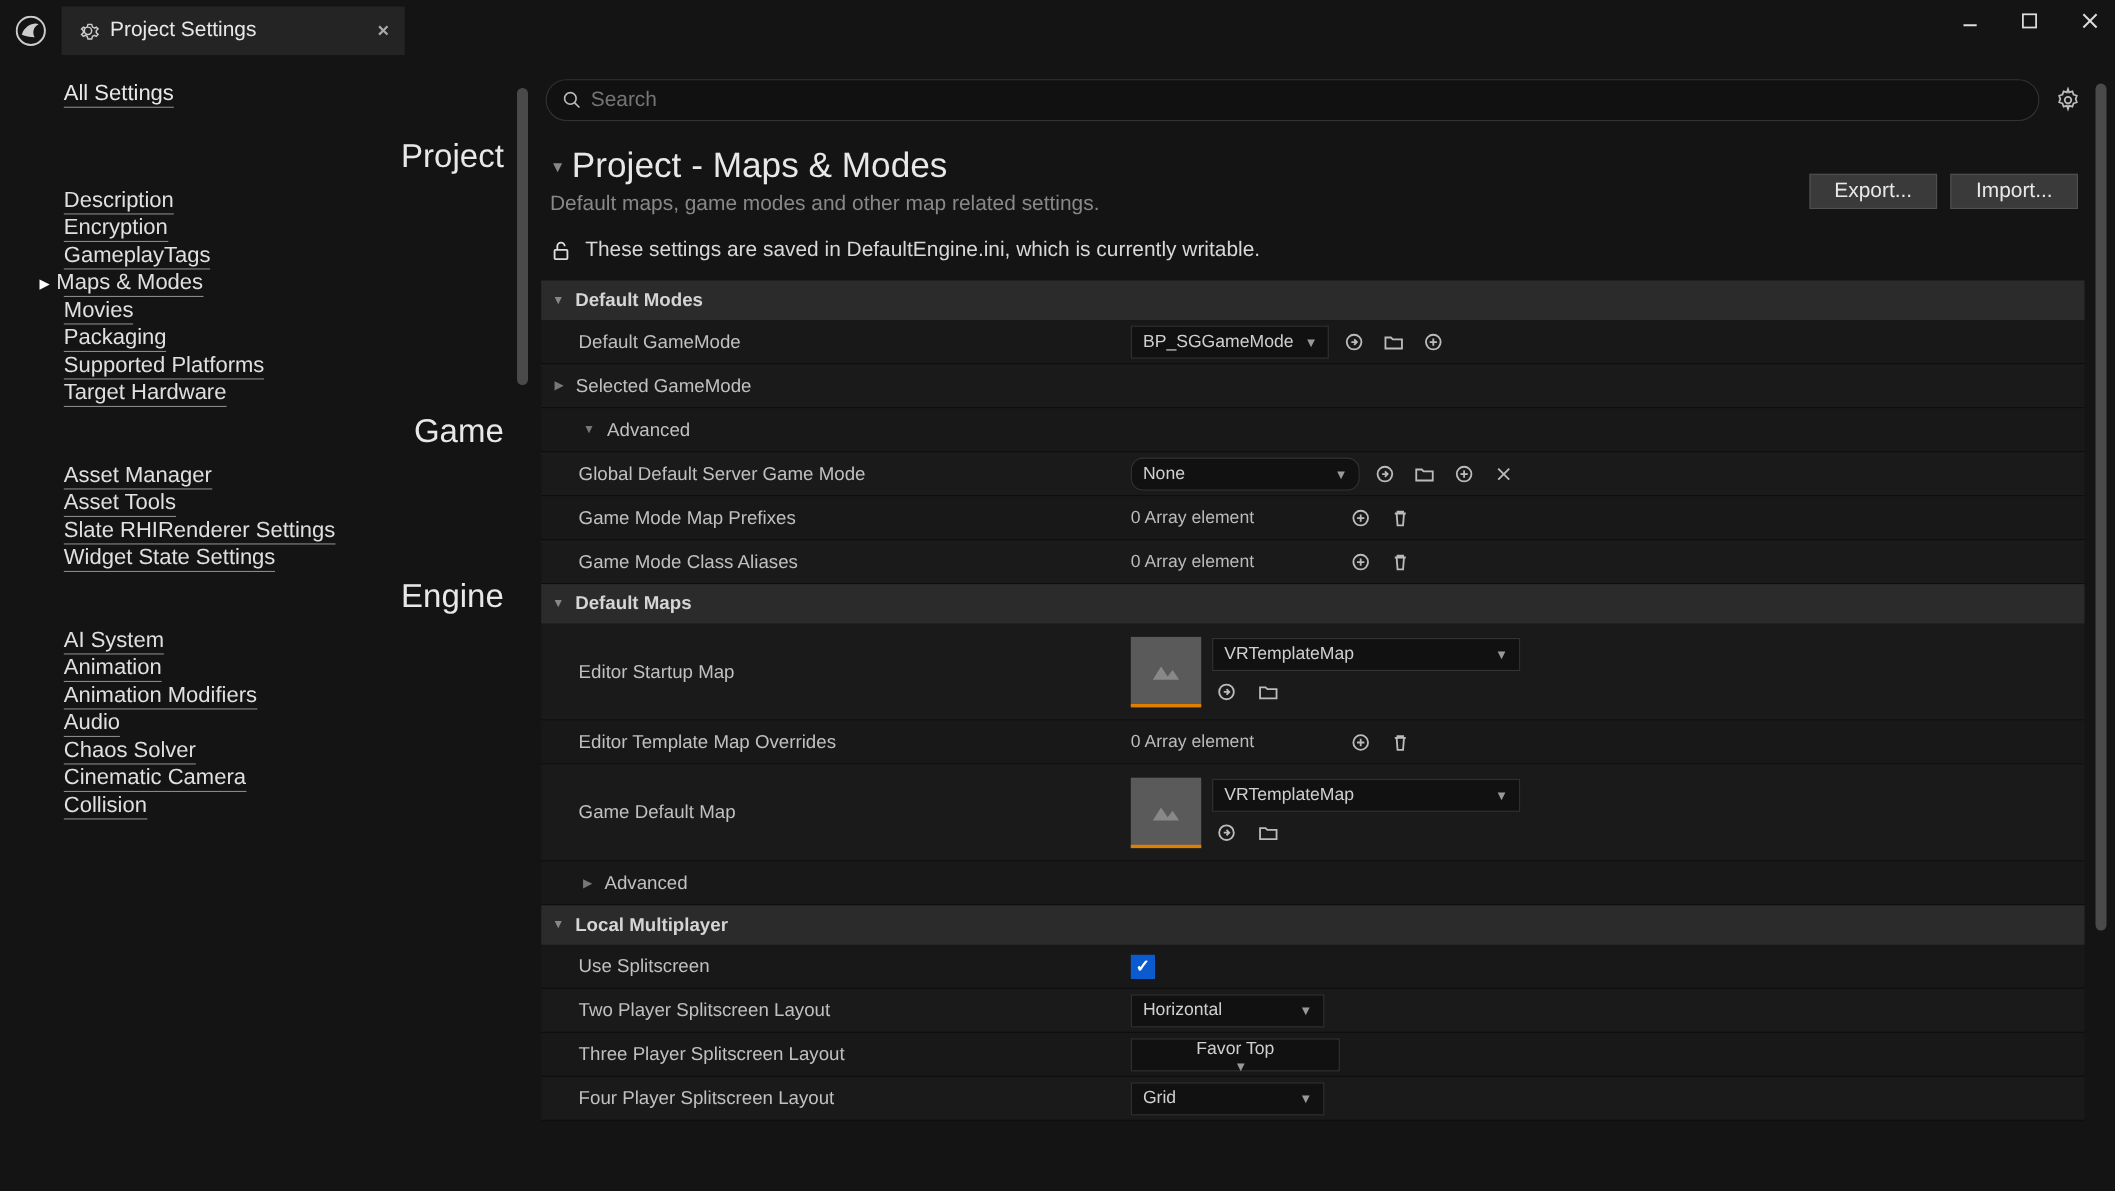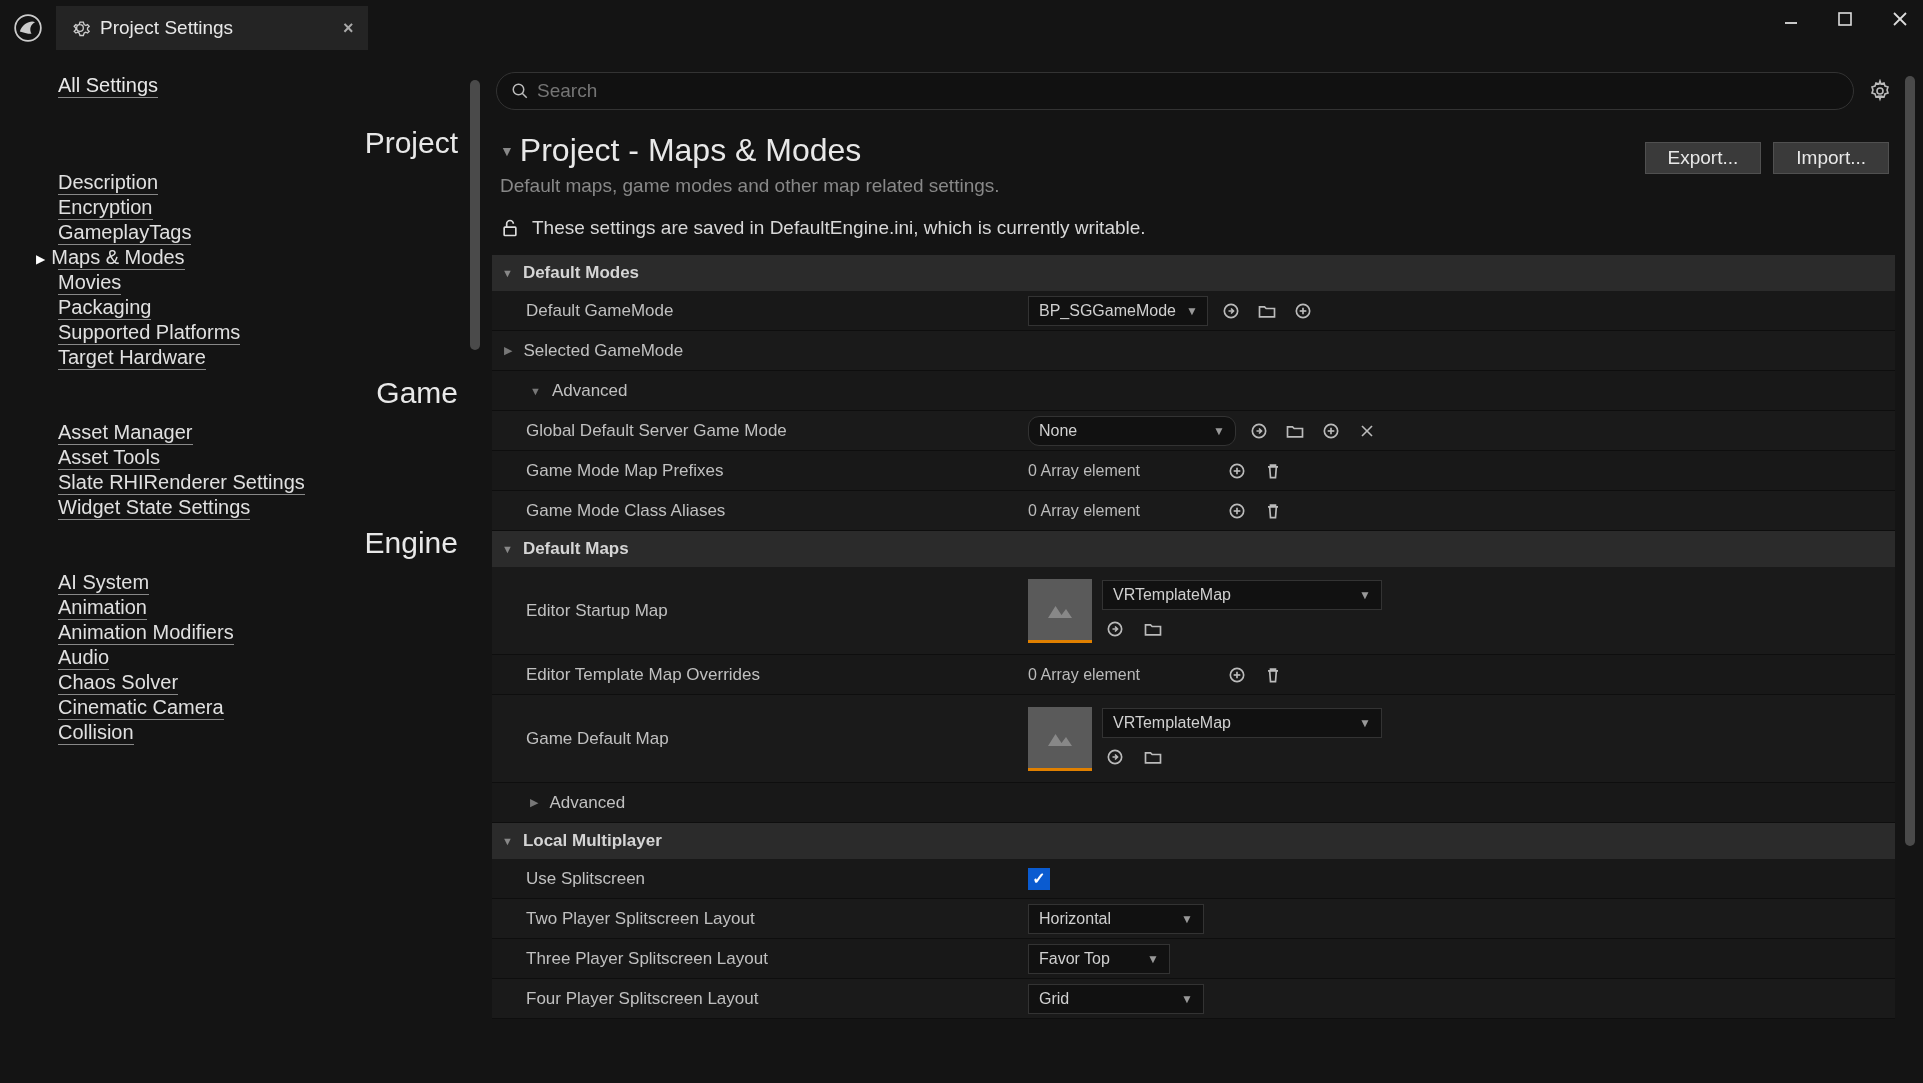--- a/index.html
+++ b/index.html
@@ -30,21 +30,21 @@
 
 .searchrow { display: flex; align-items: center; padding: 16px 0 18px 0; gap: 11px; margin-left: 8px; }
 .searchbox { flex: 1; background: #111; border: 1px solid #333; border-radius: 22px; height: 38px; display: flex; align-items: center; padding: 0 14px; }
 .searchbox input { flex: 1; background: transparent; border: 0; color: #bbb; font-size: 19px; outline: none; margin-left: 8px; }
 .gearbtn { width: 30px; height: 30px; display: flex; align-items: center; justify-content: center; cursor: pointer; }
 
 .pagehead { padding: 4px 0 14px 12px; position: relative; }
 .pagehead .title { color: #e8e8e8; font-size: 32px; font-weight: 400; display: flex; align-items: center; }
 .pagehead .title .tw { margin-right: 6px; font-size: 14px; color: #888; }
 .pagehead .subtitle { color: #888; font-size: 19px; margin-top: 6px; }
-.pagehead .btns { position: absolute; right: 6px; top: 14px; display: flex; gap: 12px; }
+.pagehead .btns { position: absolute; right: 6px; top: 30px; display: flex; gap: 12px; }
 .pagehead .btns button { background: #3a3a3a; border: 1px solid #505050; color: #e8e8e8; font-size: 19px; padding: 4px 22px; cursor: pointer; }
 
 .lockrow { display: flex; align-items: center; padding: 6px 0 16px 12px; color: #d8d8d8; font-size: 19px; gap: 12px; }
 
 .section-header { background: #2b2b2b; height: 36px; display: flex; align-items: center; padding: 0 10px; color: #d5d5d5; font-size: 17px; font-weight: 600; margin-left: 4px; }
 .section-header .tw { margin-right: 10px; color: #888; font-size: 11px; }
 
 .proprow { min-height: 40px; display: flex; align-items: center; background: #1a1a1a; border-bottom: 1px solid #0e0e0e; margin-left: 4px; }
 .proprow:nth-child(odd) { background: #181818; }
 .proprow .label { width: 536px; padding-left: 34px; color: #c0c0c0; font-size: 17px; display: flex; align-items: center; }
@@ -414,21 +414,21 @@
             <div class="dropdown" style="width:176px;">
               <span>Horizontal</span>
               <span class="chev">▼</span>
             </div>
           </div>
       </div>
 
       <div class="proprow">
         <div class="label">Three Player Splitscreen Layout</div>
         <div class="value">
-            <div class="dropdown" style="width:142px;">
+            <div class="dropdown" style="width:190px;flex-direction:column;">
               <span>Favor Top</span>
               <span class="chev">▼</span>
             </div>
           </div>
       </div>
 
       <div class="proprow">
         <div class="label">Four Player Splitscreen Layout</div>
         <div class="value">
             <div class="dropdown" style="width:176px;">

